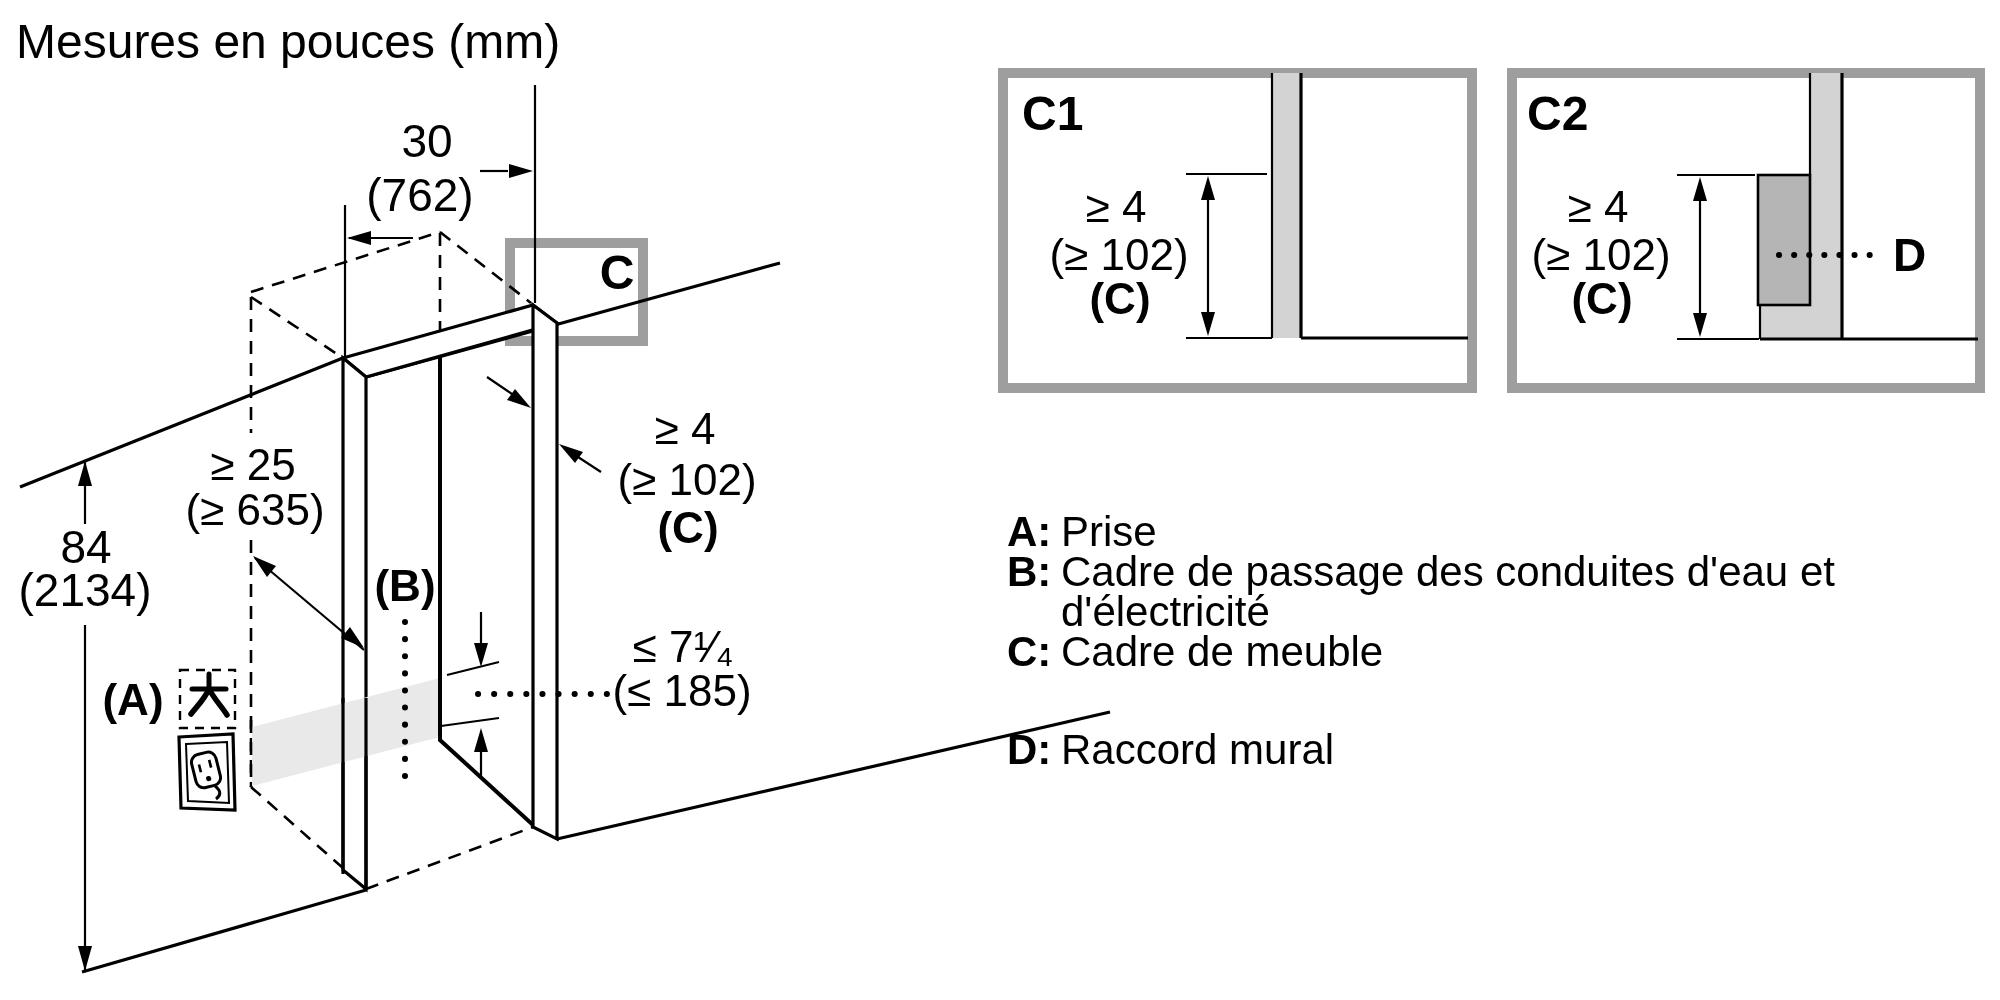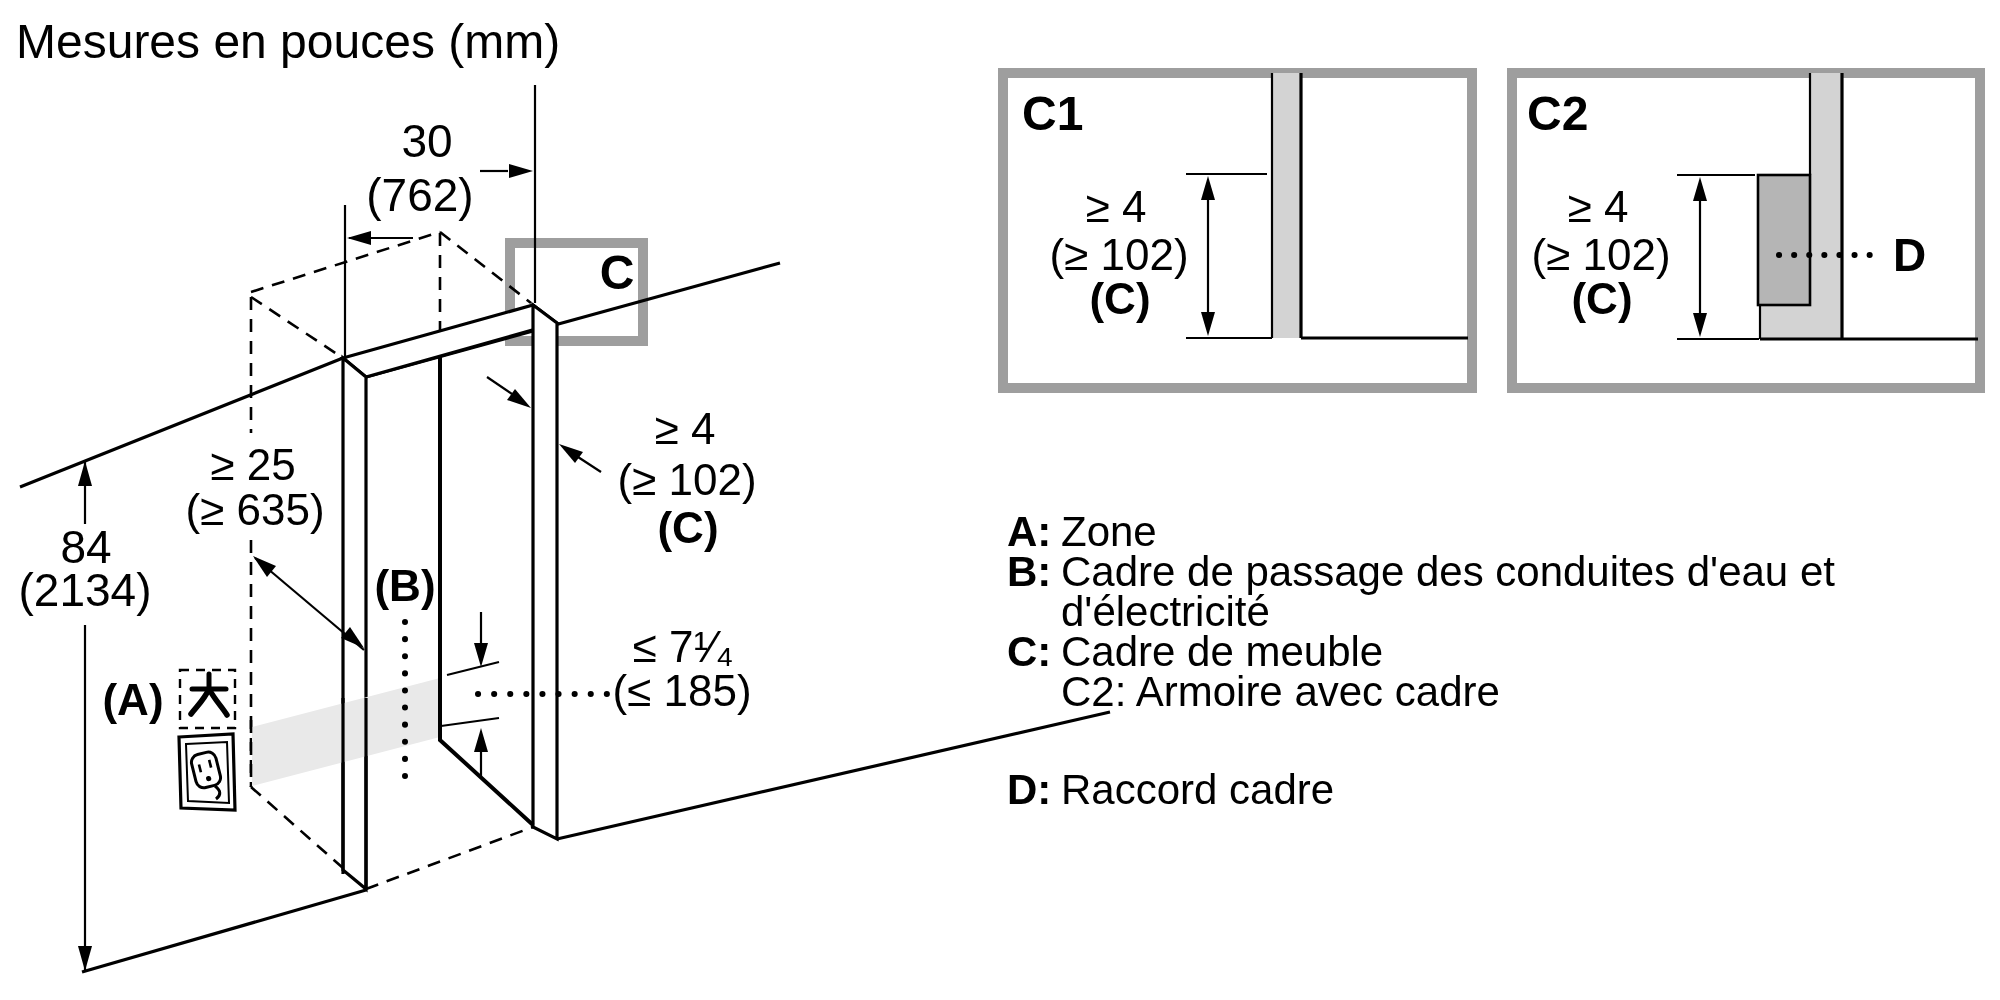--- a/index.html
+++ b/index.html
@@ -195,32 +195,31 @@
       <text x="1893" y="271" text-anchor="start" class="bold" font-size="46">D</text>
       <text x="1598" y="222" text-anchor="middle" class="t44">≥ 4</text>
       <text x="1601" y="270" text-anchor="middle" class="t44">(≥ 102)</text>
       <text x="1602" y="314" text-anchor="middle" class="t44 bold">(C)</text>
     </g>
   </svg>
 
   <div class="legend">
     <div class="legend-item">
       <span class="legend-key">A:</span>
-      <div class="legend-text">Zone</div>
+      <div class="legend-text">Prise</div>
     </div>
     <div class="legend-item">
       <span class="legend-key">B:</span>
       <div class="legend-text">Cadre de passage des conduites d'eau et d'électricité</div>
     </div>
     <div class="legend-item">
       <span class="legend-key">C:</span>
       <div class="legend-text">
         <div>Cadre de meuble</div>
-        <div>C2: Armoire avec cadre</div>
       </div>
     </div>
     <div class="legend-item legend-gap">
       <span class="legend-key">D:</span>
-      <div class="legend-text">Raccord cadre</div>
+      <div class="legend-text">Raccord mural</div>
     </div>
   </div>
 
 </div>
 
 </body></html>

